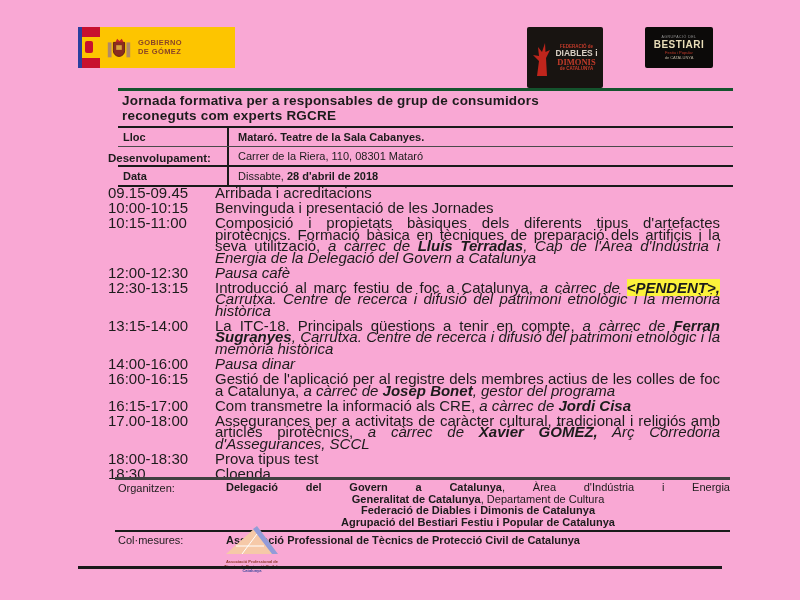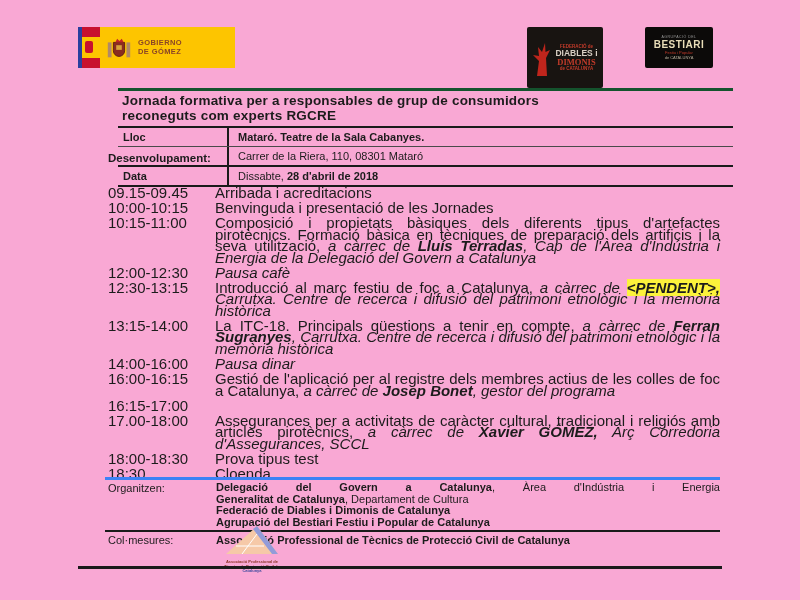--- a/index.html
+++ b/index.html
@@ -50,26 +50,26 @@
   .row-data { border-top:2px solid #1a1a1a; border-bottom:2px solid #1a1a1a; }
 
   
   .dev-heading { position:absolute; top:152px; left:108px; font-weight:bold; font-size:11.5px; }
   .schedule { position:absolute; top:187px; left:105px; width:615px; }
   .sch-row { display:flex; margin-bottom:3.4px; font-size:15px; line-height:11.6px; }
   .sch-time { flex:0 0 110px; padding-left:3px; }
   .sch-desc { flex:1; text-align:justify; }
 
   
-  .footer-table { position:absolute; top:477px; left:105px; width:615px; border-top:3px solid #3b82f6; font-size:11px; }
+  .footer-table { position:absolute; top:477px; left:115px; width:615px; border-top:3px solid #404040; font-size:11px; }
   .footer-row { display:flex; }
   .footer-label { flex:0 0 111px; padding:2px 0 2px 3px; }
   .footer-value { flex:1; padding:2px 0; }
   .row-org { border-bottom:2px solid #1a1a1a; }
-  .org-line { line-height:11.6px; }
+  .org-line { line-height:11.6px;text-align:center; }
   .org-line:first-child { text-align:justify; text-align-last:justify; }
   .row-col .footer-value { font-weight:bold; }
 
   .assoc-logo { position:absolute; left:221px; top:524px; width:62px; text-align:center; }
   .assoc-caption { font-size:4px; line-height:4.6px; font-weight:bold; color:#8a3324; }
   .assoc-caption .c3 { color:#3c4a9e; }
 
   .rule-bottom { position:absolute; top:566px; left:78px; width:644px; height:3px; background:#1a1a1a; }
 </style>
 </head>
@@ -169,20 +169,21 @@
       <div class="sch-row">
         <div class="sch-time">14:00-16:00</div>
         <div class="sch-desc"><span class="i">Pausa dinar</span></div>
       </div>
       <div class="sch-row">
         <div class="sch-time">16:00-16:15</div>
         <div class="sch-desc"><span>Gestió de l'aplicació per al registre dels membres actius de les colles de foc a Catalunya, </span><span class="i">a càrrec de </span><span class="bi">Josep Bonet</span><span class="i">, gestor del programa</span></div>
       </div>
       <div class="sch-row">
         <div class="sch-time">16:15-17:00</div>
+        <div class="sch-desc"><span>Com transmetre la informació als CRE, </span><span class="i">a càrrec de </span><span class="bi">Jordi Cisa</span></div>
       </div>
       <div class="sch-row">
         <div class="sch-time">17.00-18:00</div>
         <div class="sch-desc"><span>Assegurances per a activitats de caràcter cultural, tradicional i religiós amb articles pirotècnics, </span><span class="i">a càrrec de </span><span class="bi">Xavier GÓMEZ,</span><span class="i"> Arç Corredoria d'Assegurances, SCCL</span></div>
       </div>
       <div class="sch-row">
         <div class="sch-time">18:00-18:30</div>
         <div class="sch-desc"><span>Prova tipus test</span></div>
       </div>
       <div class="sch-row">

